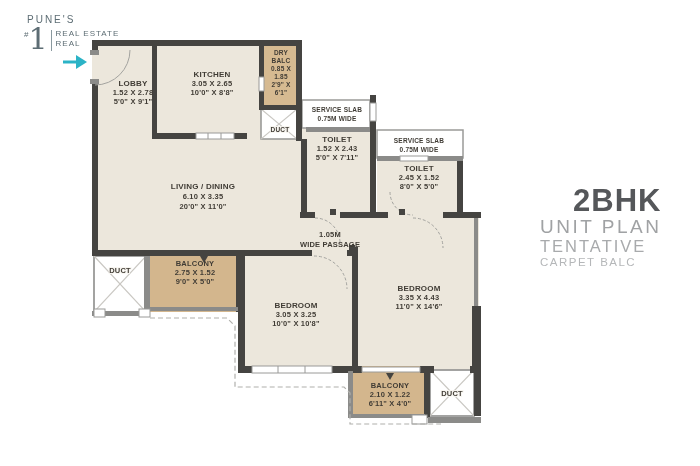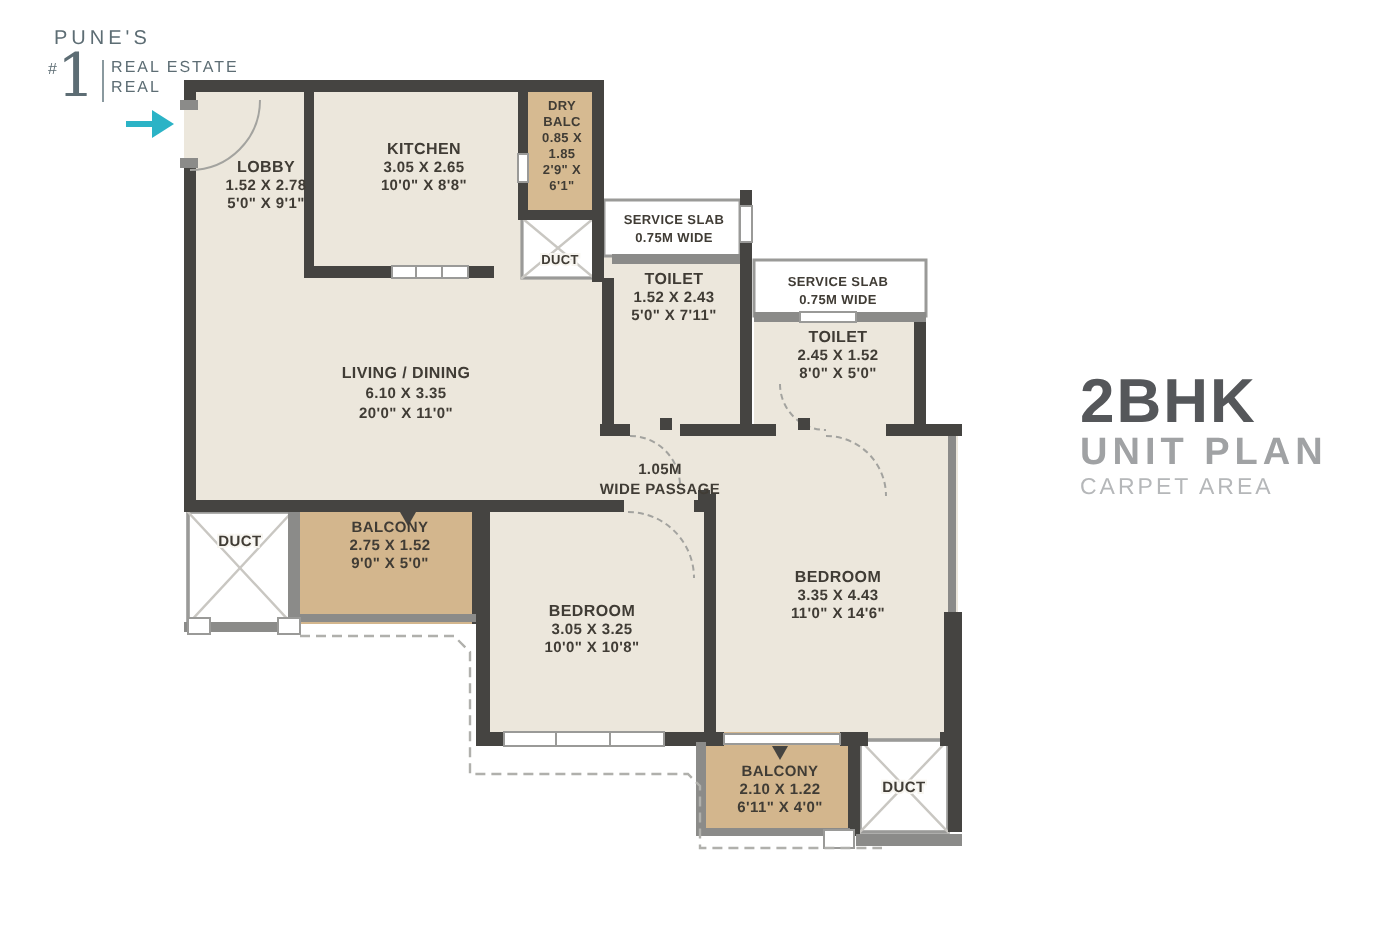--- a/index.html
+++ b/index.html
@@ -21,22 +21,22 @@
   
   #plan{position:absolute;left:0;top:0;}
   .room-label{font-weight:700;fill:#403c35;text-anchor:middle;letter-spacing:.2px;
     paint-order:stroke;stroke:#ffffff00;}
   .nm{font-size:8px;}
   .dm{font-size:7.5px;}
   .sm{font-size:6.5px;}
   .halo{paint-order:stroke;stroke:#f7f5f0;stroke-width:2px;}
   
   #info{position:absolute;left:540px;top:186px;color:#55575a;}
-  #info .t1{font-size:31px;font-weight:700;letter-spacing:1px;line-height:30px;color:#55575a;}
-  #info .t2{font-size:19px;font-weight:700;letter-spacing:2.5px;line-height:21px;color:#a0a2a4;}
+  #info .t1{font-size:31px;font-weight:700;letter-spacing:1px;line-height:30px;color:#55575a;text-align:right;}
+  #info .t2{font-size:19px;font-weight:400;letter-spacing:2.5px;line-height:21px;color:#a0a2a4;}
   #info .t3{font-size:16.5px;font-weight:400;letter-spacing:2px;line-height:18px;color:#a8aaac;}
   #info .t4{font-size:11.5px;font-weight:400;letter-spacing:1.5px;line-height:13px;color:#b5b7b9;margin-top:1px;}
   #info .t5{font-size:14.5px;font-weight:700;letter-spacing:.8px;line-height:17px;color:#7b7d80;}
 </style>
 </head>
 <body>
 
 <div id="stage">
 
   <div id="logo">
@@ -229,16 +229,17 @@
       <text class="room-label dm" x="390" y="397">2.10 X 1.22</text>
       <text class="room-label dm" x="390" y="406">6'11" X 4'0"</text>
 
       <text class="room-label dm halo" x="452" y="396">DUCT</text>
     </g>
   </svg>
 
   <div id="info">
     <div class="t1">2BHK</div>
     <div class="t2">UNIT PLAN</div>
-    <div class="t4">CARPET AREA</div>
+    <div class="t3">TENTATIVE</div>
+    <div class="t4">CARPET BALC</div>
   </div>
 
 </div>
 
 </body></html>

